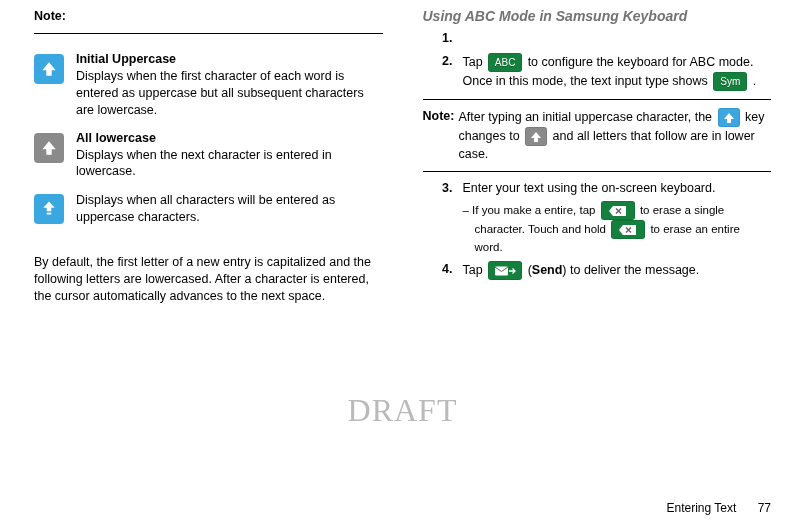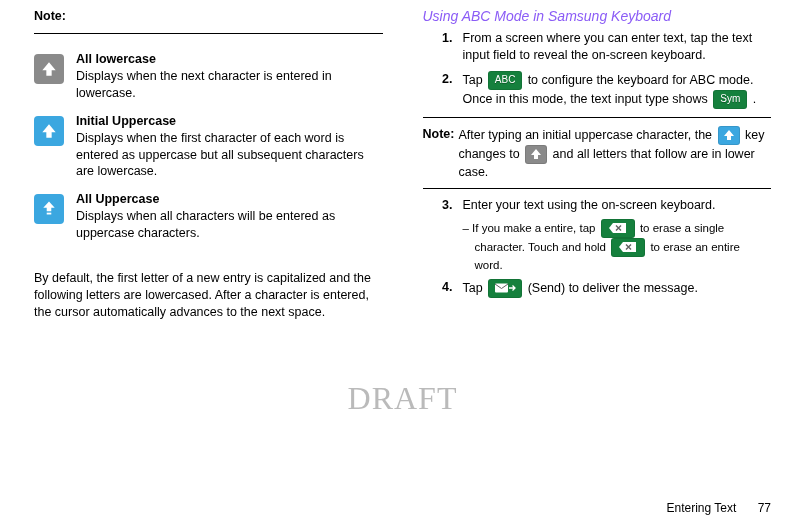--- a/index.html
+++ b/index.html
@@ -91,23 +91,23 @@
     margin-bottom: 2px;
   }
   .mode-text .desc {
     line-height: 1.35;
   }
   .paragraph {
     line-height: 1.35;
     margin-top: 28px;
   }
   .section-title {
-    color: #8b5cf6;
+    color: #737373;
     font-style: italic;
-    font-weight: normal;
+    font-weight: bold;
     font-size: 14px;
     margin-bottom: 6px;
   }
   ol.steps {
     list-style: none;
     margin: 0;
     padding: 0;
   }
   ol.steps > li {
     display: flex;
@@ -126,95 +126,93 @@
   .sub {
     font-size: 11.5px;
     line-height: 1.4;
     margin-top: 4px;
     padding-left: 12px;
     text-indent: -12px;
   }
   .watermark {
     position: absolute;
     left: 0; right: 0;
-    top: 380px;
+    top: 392px;
     text-align: center;
     pointer-events: none;
     color: rgba(130,130,130,0.55);
     font-family: "Times New Roman", serif;
   }
   .watermark .l1 { font-size: 32px; letter-spacing: 1px; }
   .watermark .l2 { font-size: 44px; letter-spacing: 1px; margin-top: -4px;}
   .footer {
     position: absolute;
     right: 34px;
     bottom: 14px;
     font-size: 12px;
     text-align: right;
   }
   .footer .sec { margin-right: 18px; }
-  .strong { font-weight: normal; }
+  .strong { font-weight: bold; }
 </style>
 </head>
 <body>
 
 <div class="page">
 
   <div class="col">
     <div class="note">
       <span class="note-label">Note:</span>
     </div>
     <hr class="hr">
 
     <div class="mode-list">
       <div class="mode-item">
+        <div class="mode-icon blue">
+          <svg width="16" height="16" viewBox="0 0 12 12">
+              <path d="M6 1 L11 7 H8 V11 H4 V7 H1 Z" fill="#fff"></path>
+            </svg>
+        </div>
+        <div class="mode-text">
+          <div class="title">Initial Uppercase</div>
+          <div class="desc">Displays when the first character of each word is entered as uppercase but all subsequent characters are lowercase.</div>
+        </div>
+      </div>
+      <div class="mode-item">
         <div class="mode-icon gray">
           <svg width="16" height="16" viewBox="0 0 12 12">
               <path d="M6 1 L11 7 H8 V11 H4 V7 H1 Z" fill="#fff"></path>
             </svg>
         </div>
         <div class="mode-text">
           <div class="title">All lowercase</div>
           <div class="desc">Displays when the next character is entered in lowercase.</div>
-        </div>
-      </div>
-      <div class="mode-item">
-        <div class="mode-icon blue">
-          <svg width="16" height="16" viewBox="0 0 12 12">
-              <path d="M6 1 L11 7 H8 V11 H4 V7 H1 Z" fill="#fff"></path>
-            </svg>
-        </div>
-        <div class="mode-text">
-          <div class="title">Initial Uppercase</div>
-          <div class="desc">Displays when the first character of each word is entered as uppercase but all subsequent characters are lowercase.</div>
         </div>
       </div>
       <div class="mode-item">
         <div class="mode-icon blue">
           <svg width="16" height="16" viewBox="0 0 12 14">
               <path d="M6 0.5 L11 6 H8 V9 H4 V6 H1 Z" fill="#fff"></path>
               <rect x="4" y="10.2" width="4" height="1.6" fill="#fff"></rect>
             </svg>
         </div>
         <div class="mode-text">
-          <div class="title">All Uppercase</div>
           <div class="desc">Displays when all characters will be entered as uppercase characters.</div>
         </div>
       </div>
     </div>
 
     <div class="paragraph">By default, the first letter of a new entry is capitalized and the following letters are lowercased. After a character is entered, the cursor automatically advances to the next space.</div>
   </div>
 
   <div class="col">
     <div class="section-title">Using ABC Mode in Samsung Keyboard</div>
     <ol class="steps">
       <li>
         <span class="num">1.</span>
-        <span class="body">From a screen where you can enter text, tap the text input field to reveal the on-screen keyboard.</span>
       </li>
       <li>
         <span class="num">2.</span>
         <span class="body">
           <span>Tap </span>
           <span class="icon-box wide gray-dark">
             <span class="icon-txt">ABC</span>
           </span>
           <span> to configure the keyboard for ABC mode. Once in this mode, the text input type shows </span>
           <span class="icon-box wide gray-dark">

